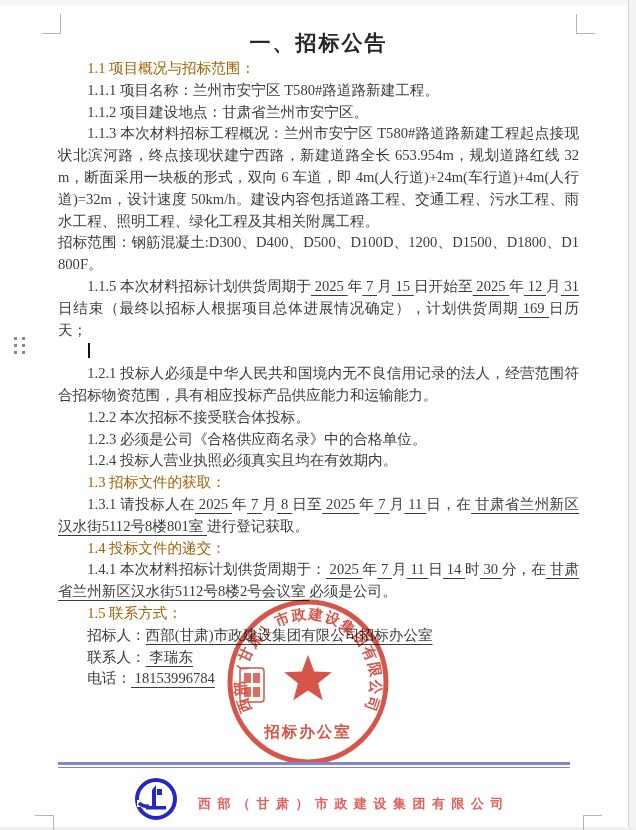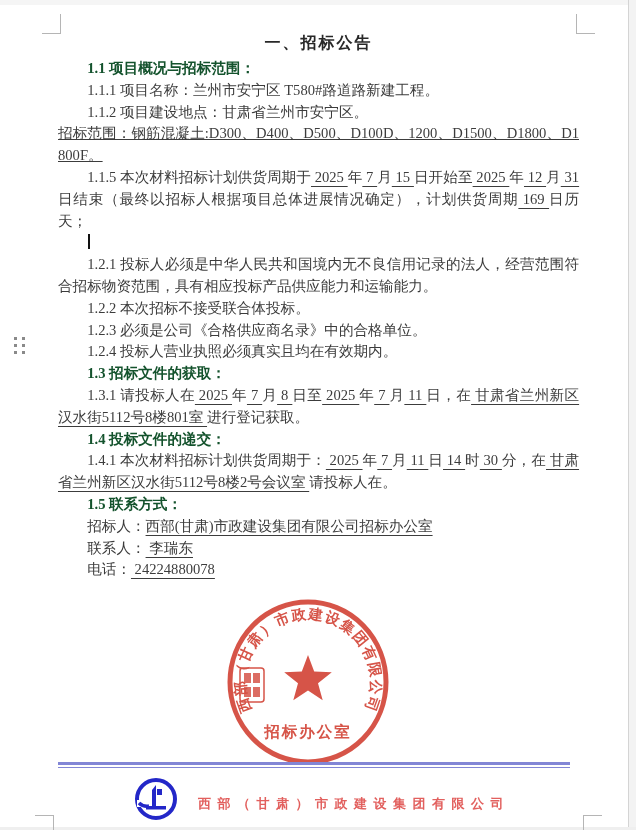--- a/index.html
+++ b/index.html
@@ -18,26 +18,26 @@
   .crop.tr{left:576px;top:14px;border-left:1px solid #b5b5b5;border-bottom:1px solid #b5b5b5;}
   .crop.bl{left:35px;top:815px;height:14px;border-right:1px solid #b5b5b5;border-top:1px solid #b5b5b5;}
   .crop.br{left:583px;top:815px;height:14px;border-left:1px solid #b5b5b5;border-top:1px solid #b5b5b5;}
   
   .doc{
     position:absolute;left:58px;top:30px;width:521px;
     font-size:14.6px;line-height:21.8px;color:#3c3c3c;
     text-align:justify;word-break:break-all;
   }
   .doc-title{
-    font-size:16px;font-weight:bold;color:#282828;
+    font-size:21px;font-weight:bold;color:#282828;
     text-align:center;line-height:26px;margin-bottom:2px;letter-spacing:2px;
   }
   .doc p{margin:0;text-indent:2em;}
-  .doc p.noindent{text-indent:0;text-decoration:underline;}
-  .doc p.heading{font-weight:bold;color:#14532d;}
+  .doc p.noindent{text-indent:0;}
+  .doc p.heading{font-weight:normal;color:#a16207;}
   .u{text-decoration:underline;text-underline-offset:4px;text-decoration-thickness:1px;}
   .caret{display:inline-block;width:1.6px;height:15px;background:#111;vertical-align:-2px;margin-left:1px;}
   
   .drag-handle{position:absolute;left:13px;top:336px;width:13px;height:19px;
     display:grid;grid-template-columns:repeat(2,1fr);grid-template-rows:repeat(3,1fr);gap:2px;}
   .drag-handle i{width:3px;height:3px;background:#8a8a8a;display:block;justify-self:center;align-self:center;}
   
   .stamp{position:absolute;left:224px;top:598px;width:168px;height:168px;
     opacity:.87;mix-blend-mode:multiply;pointer-events:none;}
   .stamp .red-stroke{stroke:#d03a2c;fill:none;}
@@ -69,35 +69,36 @@
     <i></i>
     <i></i>
 </div>
 
 <div class="doc">
   <div class="doc-title">一、招标公告</div>
   <div id="para-list">
       <p class="heading"><span>1.1 项目概况与招标范围：</span></p>
       <p><span>1.1.1 项目名称：兰州市安宁区 T580#路道路新建工程。</span></p>
       <p><span>1.1.2 项目建设地点：甘肃省兰州市安宁区。</span></p>
+      <p><span>1.1.3 本次材料招标工程概况：兰州市安宁区 T580#路道路新建工程起点接现状北滨河路，终点接现状建宁西路，新建道路全长 653.954m，规划道路红线 32m，断面采用一块板的形式，双向 6 车道，即 4m(人行道)+24m(车行道)+4m(人行道)=32m，设计速度 50km/h。建设内容包括道路工程、交通工程、污水工程、雨水工程、照明工程、绿化工程及其相关附属工程。</span></p>
       <p class="noindent"><span>招标范围：钢筋混凝土:D300、D400、D500、D100D、1200、D1500、D1800、D1800F。</span></p>
       <p><span>1.1.5 本次材料招标计划供货周期于</span><span class="u"> 2025 </span><span>年</span><span class="u"> 7 </span><span>月</span><span class="u"> 15 </span><span>日开始至</span><span class="u"> 2025 </span><span>年</span><span class="u"> 12 </span><span>月</span><span class="u"> 31 </span><span>日结束（最终以招标人根据项目总体进展情况确定），计划供货周期</span><span class="u"> 169 </span><span>日历天；</span></p>
       <p class="heading"><span class="caret"></span></p>
       <p><span>1.2.1 投标人必须是中华人民共和国境内无不良信用记录的法人，经营范围符合招标物资范围，具有相应投标产品供应能力和运输能力。</span></p>
       <p><span>1.2.2 本次招标不接受联合体投标。</span></p>
       <p><span>1.2.3 必须是公司《合格供应商名录》中的合格单位。</span></p>
       <p><span>1.2.4 投标人营业执照必须真实且均在有效期内。</span></p>
       <p class="heading"><span>1.3 招标文件的获取：</span></p>
       <p><span>1.3.1 请投标人在</span><span class="u"> 2025 </span><span>年</span><span class="u"> 7 </span><span>月</span><span class="u"> 8 </span><span>日至</span><span class="u"> 2025 </span><span>年</span><span class="u"> 7 </span><span>月</span><span class="u"> 11 </span><span>日，在</span><span class="u"> 甘肃省兰州新区汉水街5112号8楼801室 </span><span>进行登记获取。</span></p>
       <p class="heading"><span>1.4 投标文件的递交：</span></p>
-      <p><span>1.4.1 本次材料招标计划供货周期于：</span><span class="u"> 2025 </span><span>年</span><span class="u"> 7 </span><span>月</span><span class="u"> 11 </span><span>日</span><span class="u"> 14 </span><span>时</span><span class="u"> 30 </span><span>分，在</span><span class="u"> 甘肃省兰州新区汉水街5112号8楼2号会议室 </span><span>请投标人在。</span></p>
+      <p><span>1.4.1 本次材料招标计划供货周期于：</span><span class="u"> 2025 </span><span>年</span><span class="u"> 7 </span><span>月</span><span class="u"> 11 </span><span>日</span><span class="u"> 14 </span><span>时</span><span class="u"> 30 </span><span>分，在</span><span class="u"> 甘肃省兰州新区汉水街5112号8楼2号会议室 </span><span>必须是公司。</span></p>
       <p class="heading"><span>1.5 联系方式：</span></p>
       <p><span>招标人：</span><span class="u">西部(甘肃)市政建设集团有限公司招标办公室</span></p>
       <p><span>联系人：</span><span class="u"> 李瑞东 </span></p>
-      <p><span>电话：</span><span class="u"> 24224880078 </span></p>
+      <p><span>电话：</span><span class="u"> 18153996784 </span></p>
     </div>
 </div>
 
 <svg class="stamp" viewBox="0 0 168 168" xmlns="http://www.w3.org/2000/svg">
   <ellipse class="red-stroke" cx="84" cy="84" rx="78" ry="80" stroke-width="5"></ellipse>
   <path id="stamp-arc" d="M 26.9 110.6 A 63 63 0 1 1 141.1 110.6" fill="none"></path>
   <text font-size="14.5" letter-spacing="1.5">
     <textPath href="#stamp-arc" startOffset="50%" text-anchor="middle">西部（甘肃）市政建设集团有限公司</textPath>
   </text>
   <polygon class="red-fill" points="84,57 77.8,73.5 60.2,74.3 74.0,85.2 69.3,102.2 84,92.5 98.7,102.2 94.0,85.2 107.8,74.3 90.2,73.5"></polygon>

